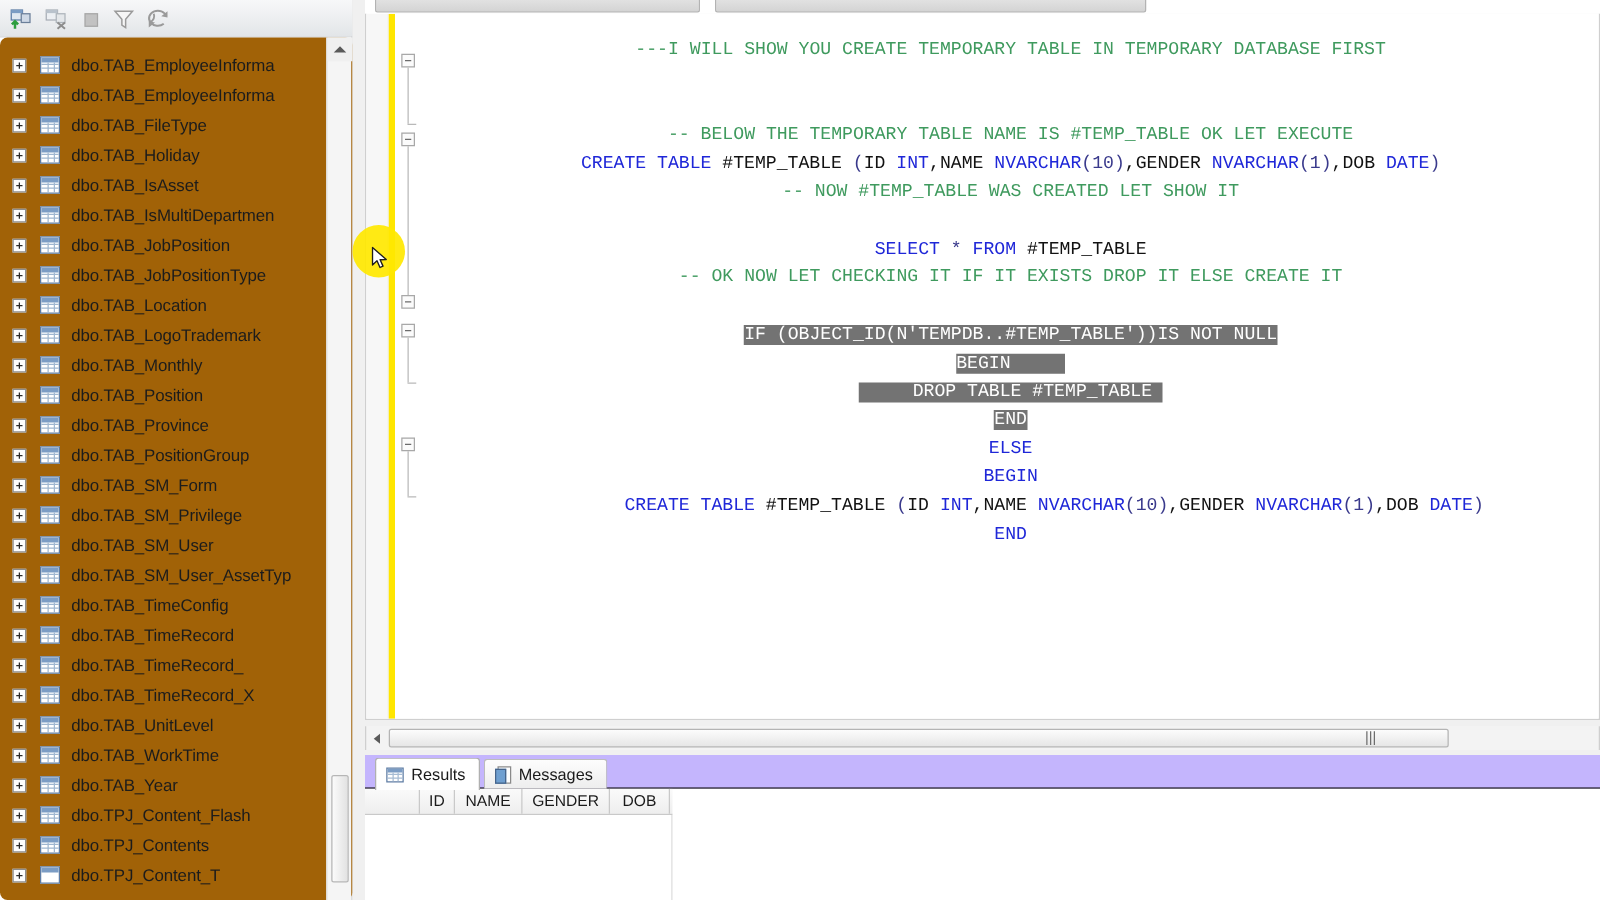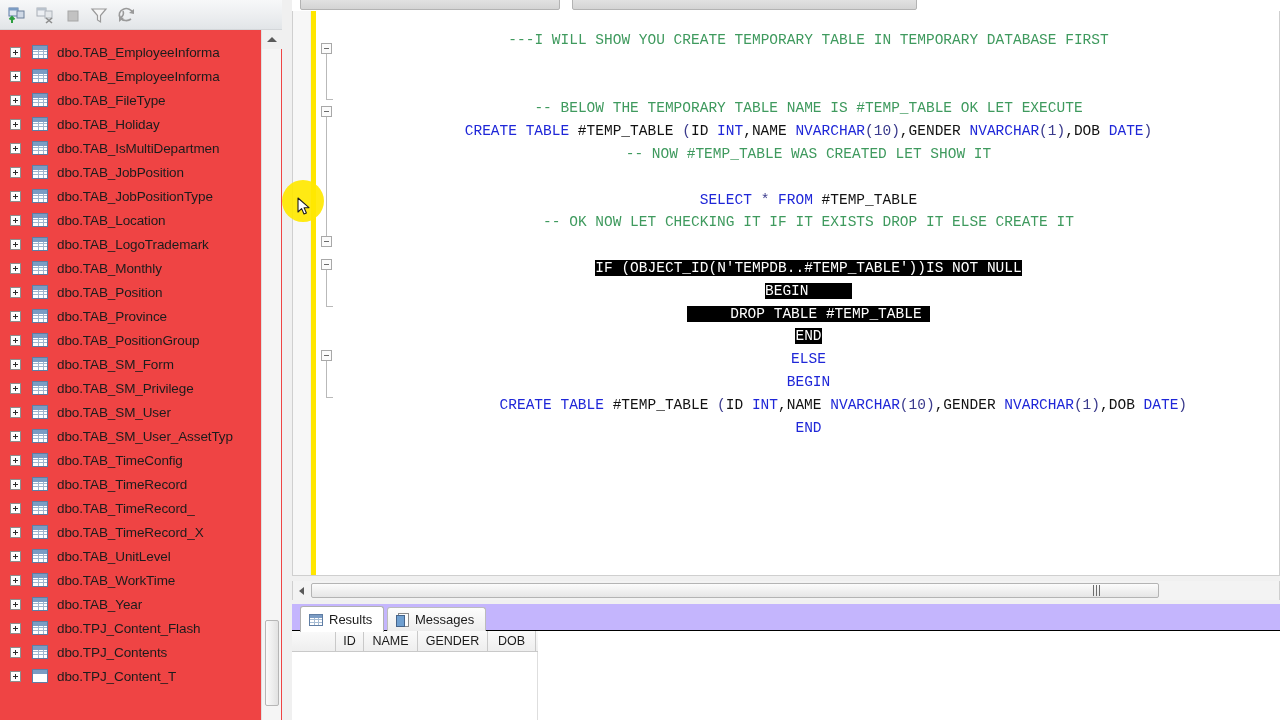--- a/index.html
+++ b/index.html
@@ -44,22 +44,23 @@
     border-bottom: 1px solid #d3d6d9;
   }
   .oe-tool {
     position: absolute; top: 5px; width: 22px; height: 21px;
     display: flex; align-items: center; justify-content: center;
   }
   .oe-tool svg { display: block; }
 
   #oe-tree-wrap {
     position: absolute; left: 0; top: 30px; width: 282px; height: 690px;
-    background: #ef4444;
-    overflow: hidden;
+    background: #a16207;
+    overflow: hidden;
+    border-radius: 6px;
   }
   #oe-tree {
     position: absolute; left: 0; top: 0; width: 262px;
     padding-top: 10px;
   }
   .tree-row {
     position: relative;
     height: 24px;
     display: flex; align-items: center;
     padding-left: 10px;
@@ -165,21 +166,21 @@
     padding-top: 18px;
     white-space: pre;
     overflow: hidden;
   }
   .cline { height: 22.8px; position: relative; white-space: pre; }
   .tok-cmt { color: #3f9a5e; }
   .tok-kw  { color: #1f27d8; }
   .tok-txt { color: #121212; }
   .tok-op  { color: #3a3a8c; }
   .sel {
-    background: #000000;
+    background: #737373;
     color: #ffffff;
   }
   .sel .tok-cmt, .sel .tok-kw, .sel .tok-txt, .sel .tok-op { color: #ffffff; }
 
   
   .out-box {
     position: absolute; width: 11px; height: 11px;
     border: 1px solid #a8a8a8; background: #fbfbfb;
   }
   .out-box::before {
@@ -385,20 +386,28 @@
               <u></u>
             </span>
             <span class="tree-label">dbo.TAB_Holiday</span>
           </div>
           <div class="tree-row">
             <span class="expander"></span>
             <span class="tbl-icon">
               <i></i>
               <u></u>
             </span>
+            <span class="tree-label">dbo.TAB_IsAsset</span>
+          </div>
+          <div class="tree-row">
+            <span class="expander"></span>
+            <span class="tbl-icon">
+              <i></i>
+              <u></u>
+            </span>
             <span class="tree-label">dbo.TAB_IsMultiDepartmen</span>
           </div>
           <div class="tree-row">
             <span class="expander"></span>
             <span class="tbl-icon">
               <i></i>
               <u></u>
             </span>
             <span class="tree-label">dbo.TAB_JobPosition</span>
           </div>

